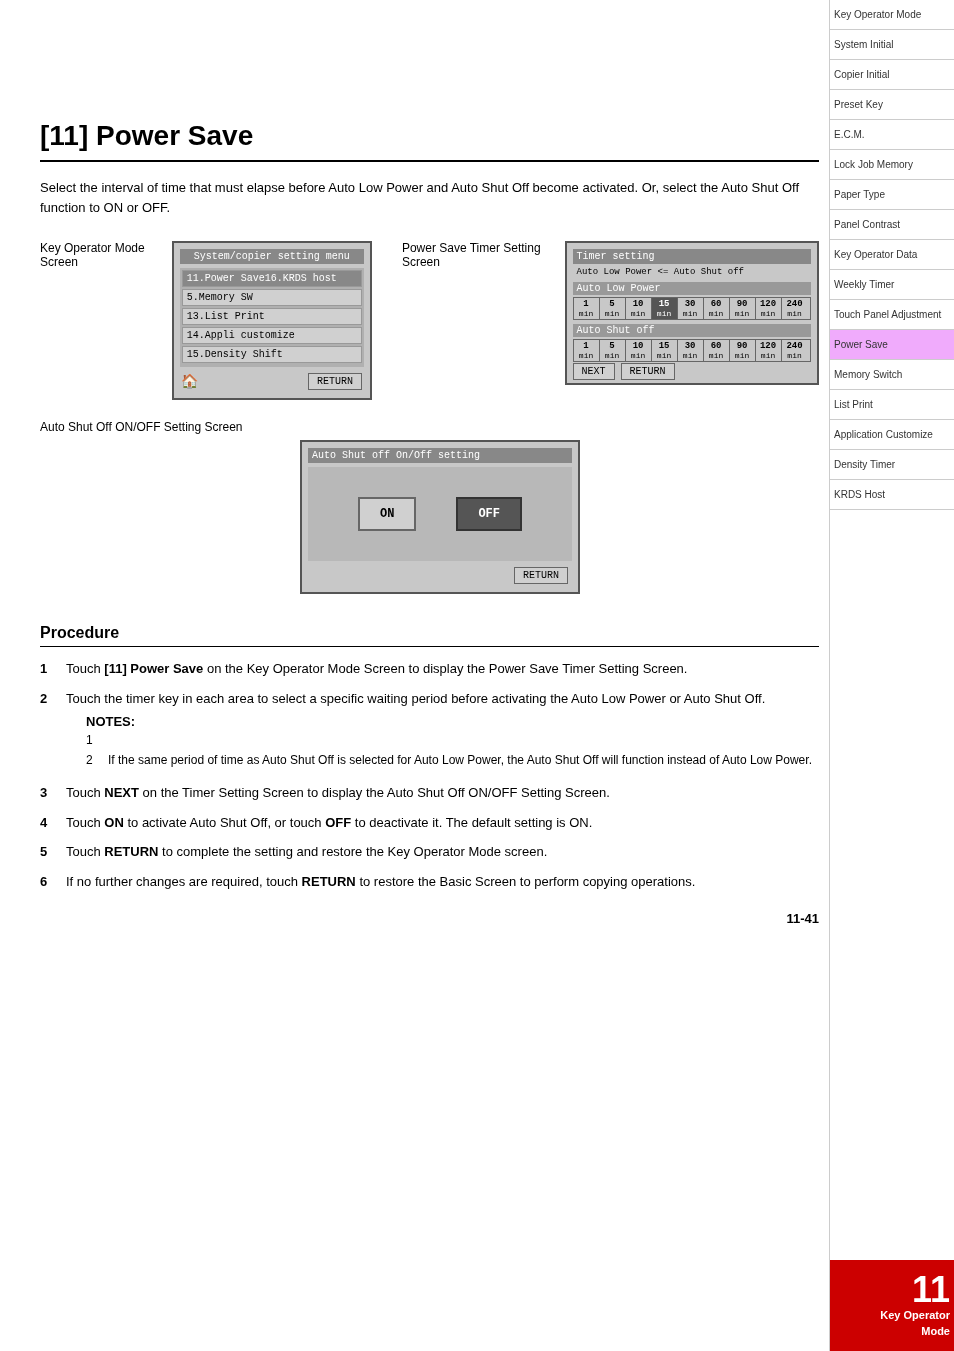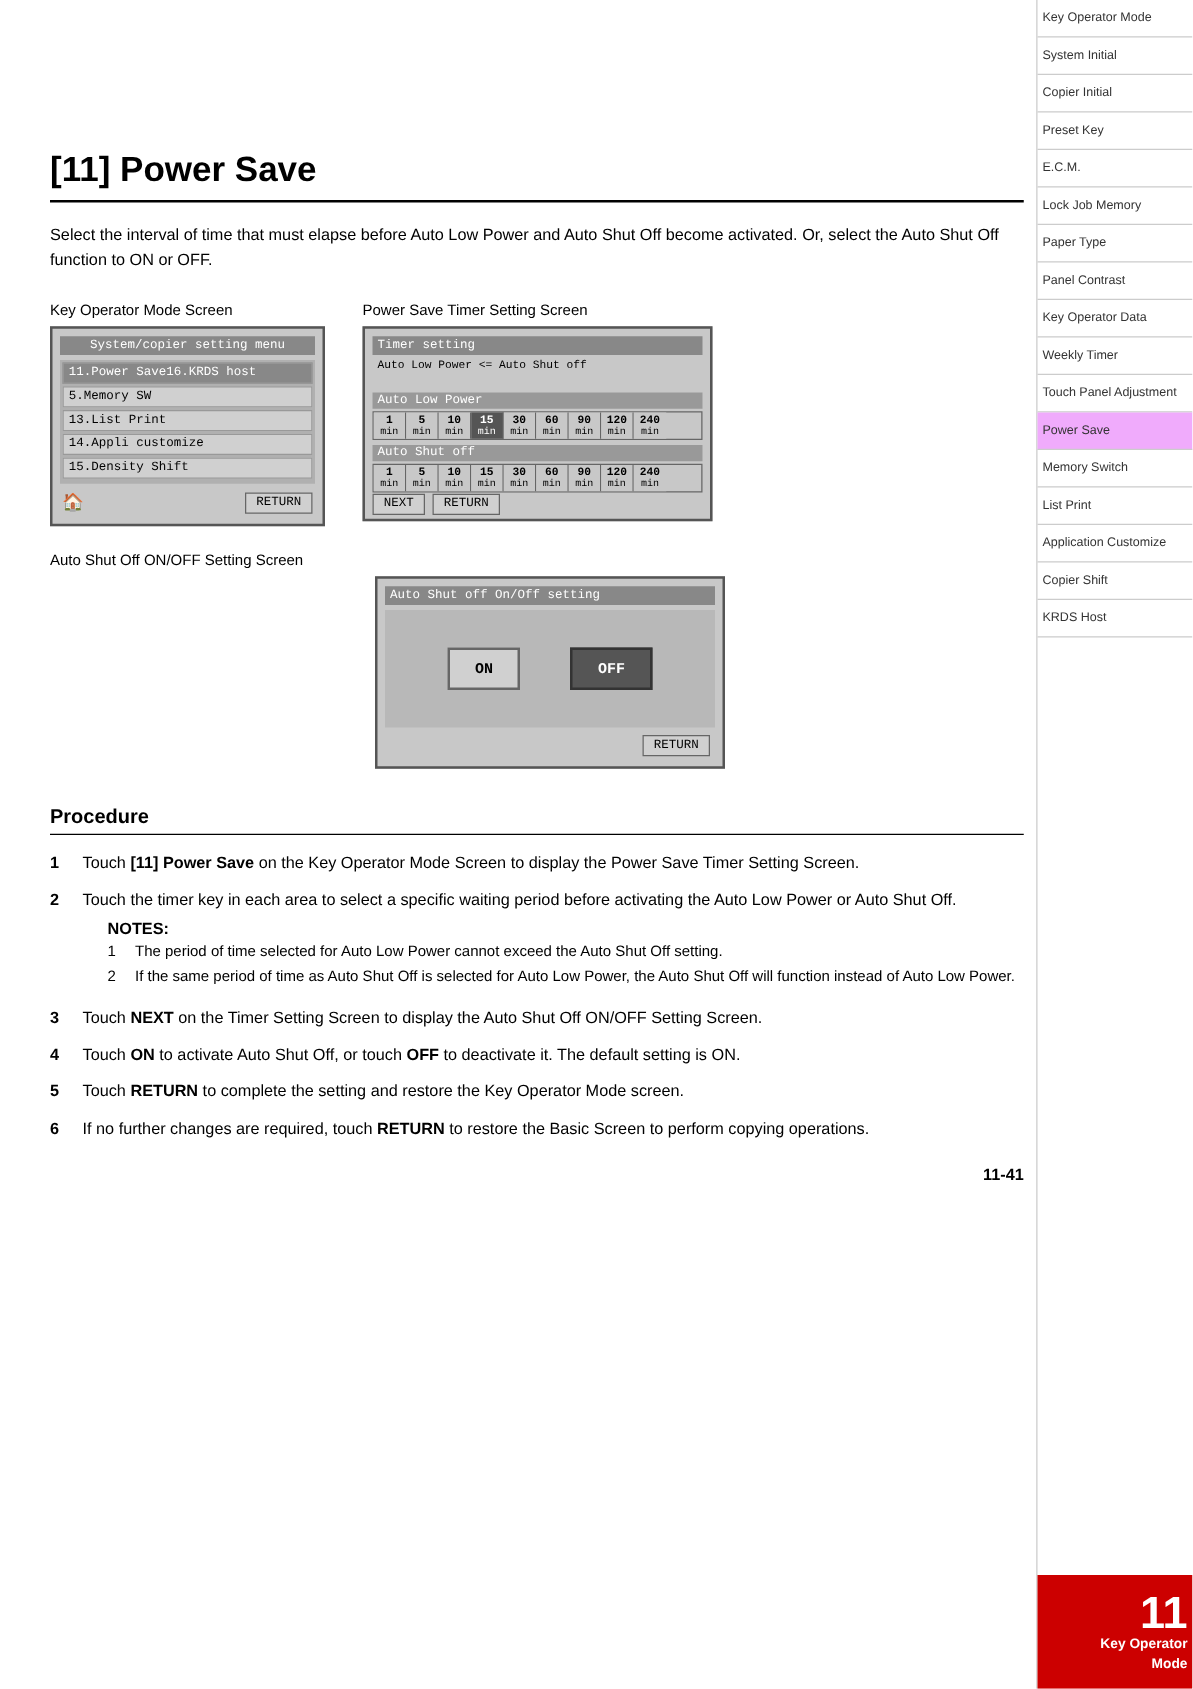--- a/index.html
+++ b/index.html
@@ -37,21 +37,21 @@
     
     .screens-row {
       display: flex;
       gap: 30px;
       margin-bottom: 20px;
       align-items: flex-start;
     }
 
     .screen-block {
       display: flex;
-      flex-direction: column;
+      flex-direction: row;
     }
 
     .screen-label {
       font-size: 12px;
       margin-bottom: 6px;
       color: #000;
     }
 
     
     .lcd-screen {
@@ -127,21 +127,21 @@
       background: #888;
       color: #fff;
       padding: 2px 4px;
       font-size: 10px;
       margin-bottom: 2px;
     }
 
     .timer-screen .sub-title {
       font-size: 9px;
       padding: 1px 4px;
-      margin-bottom: 16px;
+      margin-bottom: 4px;
     }
 
     .timer-label {
       background: #999;
       color: #fff;
       font-size: 10px;
       padding: 1px 4px;
       margin-bottom: 2px;
     }
 
@@ -502,21 +502,20 @@
       </li>
       <li class="procedure-item">
         <span class="procedure-num">2</span>
         <div class="procedure-text">
           Touch the timer key in each area to select a specific waiting period before activating the Auto Low Power or Auto Shut Off.
           <div class="notes-block">
             <div class="notes-title">NOTES:</div>
             <ul class="notes-list">
               <li class="notes-item">
                 <span class="notes-num">1</span>
-                <span>The period of time selected for Auto Low Power cannot exceed the Auto Shut Off setting.</span>
               </li>
               <li class="notes-item">
                 <span class="notes-num">2</span>
                 <span>If the same period of time as Auto Shut Off is selected for Auto Low Power, the Auto Shut Off will function instead of Auto Low Power.</span>
               </li>
             </ul>
           </div>
         </div>
       </li>
       <li class="procedure-item">
@@ -550,19 +549,19 @@
   <div class="sidebar-item">Lock Job Memory</div>
   <div class="sidebar-item">Paper Type</div>
   <div class="sidebar-item">Panel Contrast</div>
   <div class="sidebar-item">Key Operator Data</div>
   <div class="sidebar-item">Weekly Timer</div>
   <div class="sidebar-item">Touch Panel Adjustment</div>
   <div class="sidebar-item active highlight">Power Save</div>
   <div class="sidebar-item">Memory Switch</div>
   <div class="sidebar-item">List Print</div>
   <div class="sidebar-item">Application Customize</div>
-  <div class="sidebar-item">Copier Shift</div>
+  <div class="sidebar-item">Density Timer</div>
   <div class="sidebar-item">KRDS Host</div>
   <div class="sidebar-badge">
     <span class="badge-number">11</span>
     <span>Key Operator<br>Mode</span>
   </div>
 </div>
 
 </body></html>

